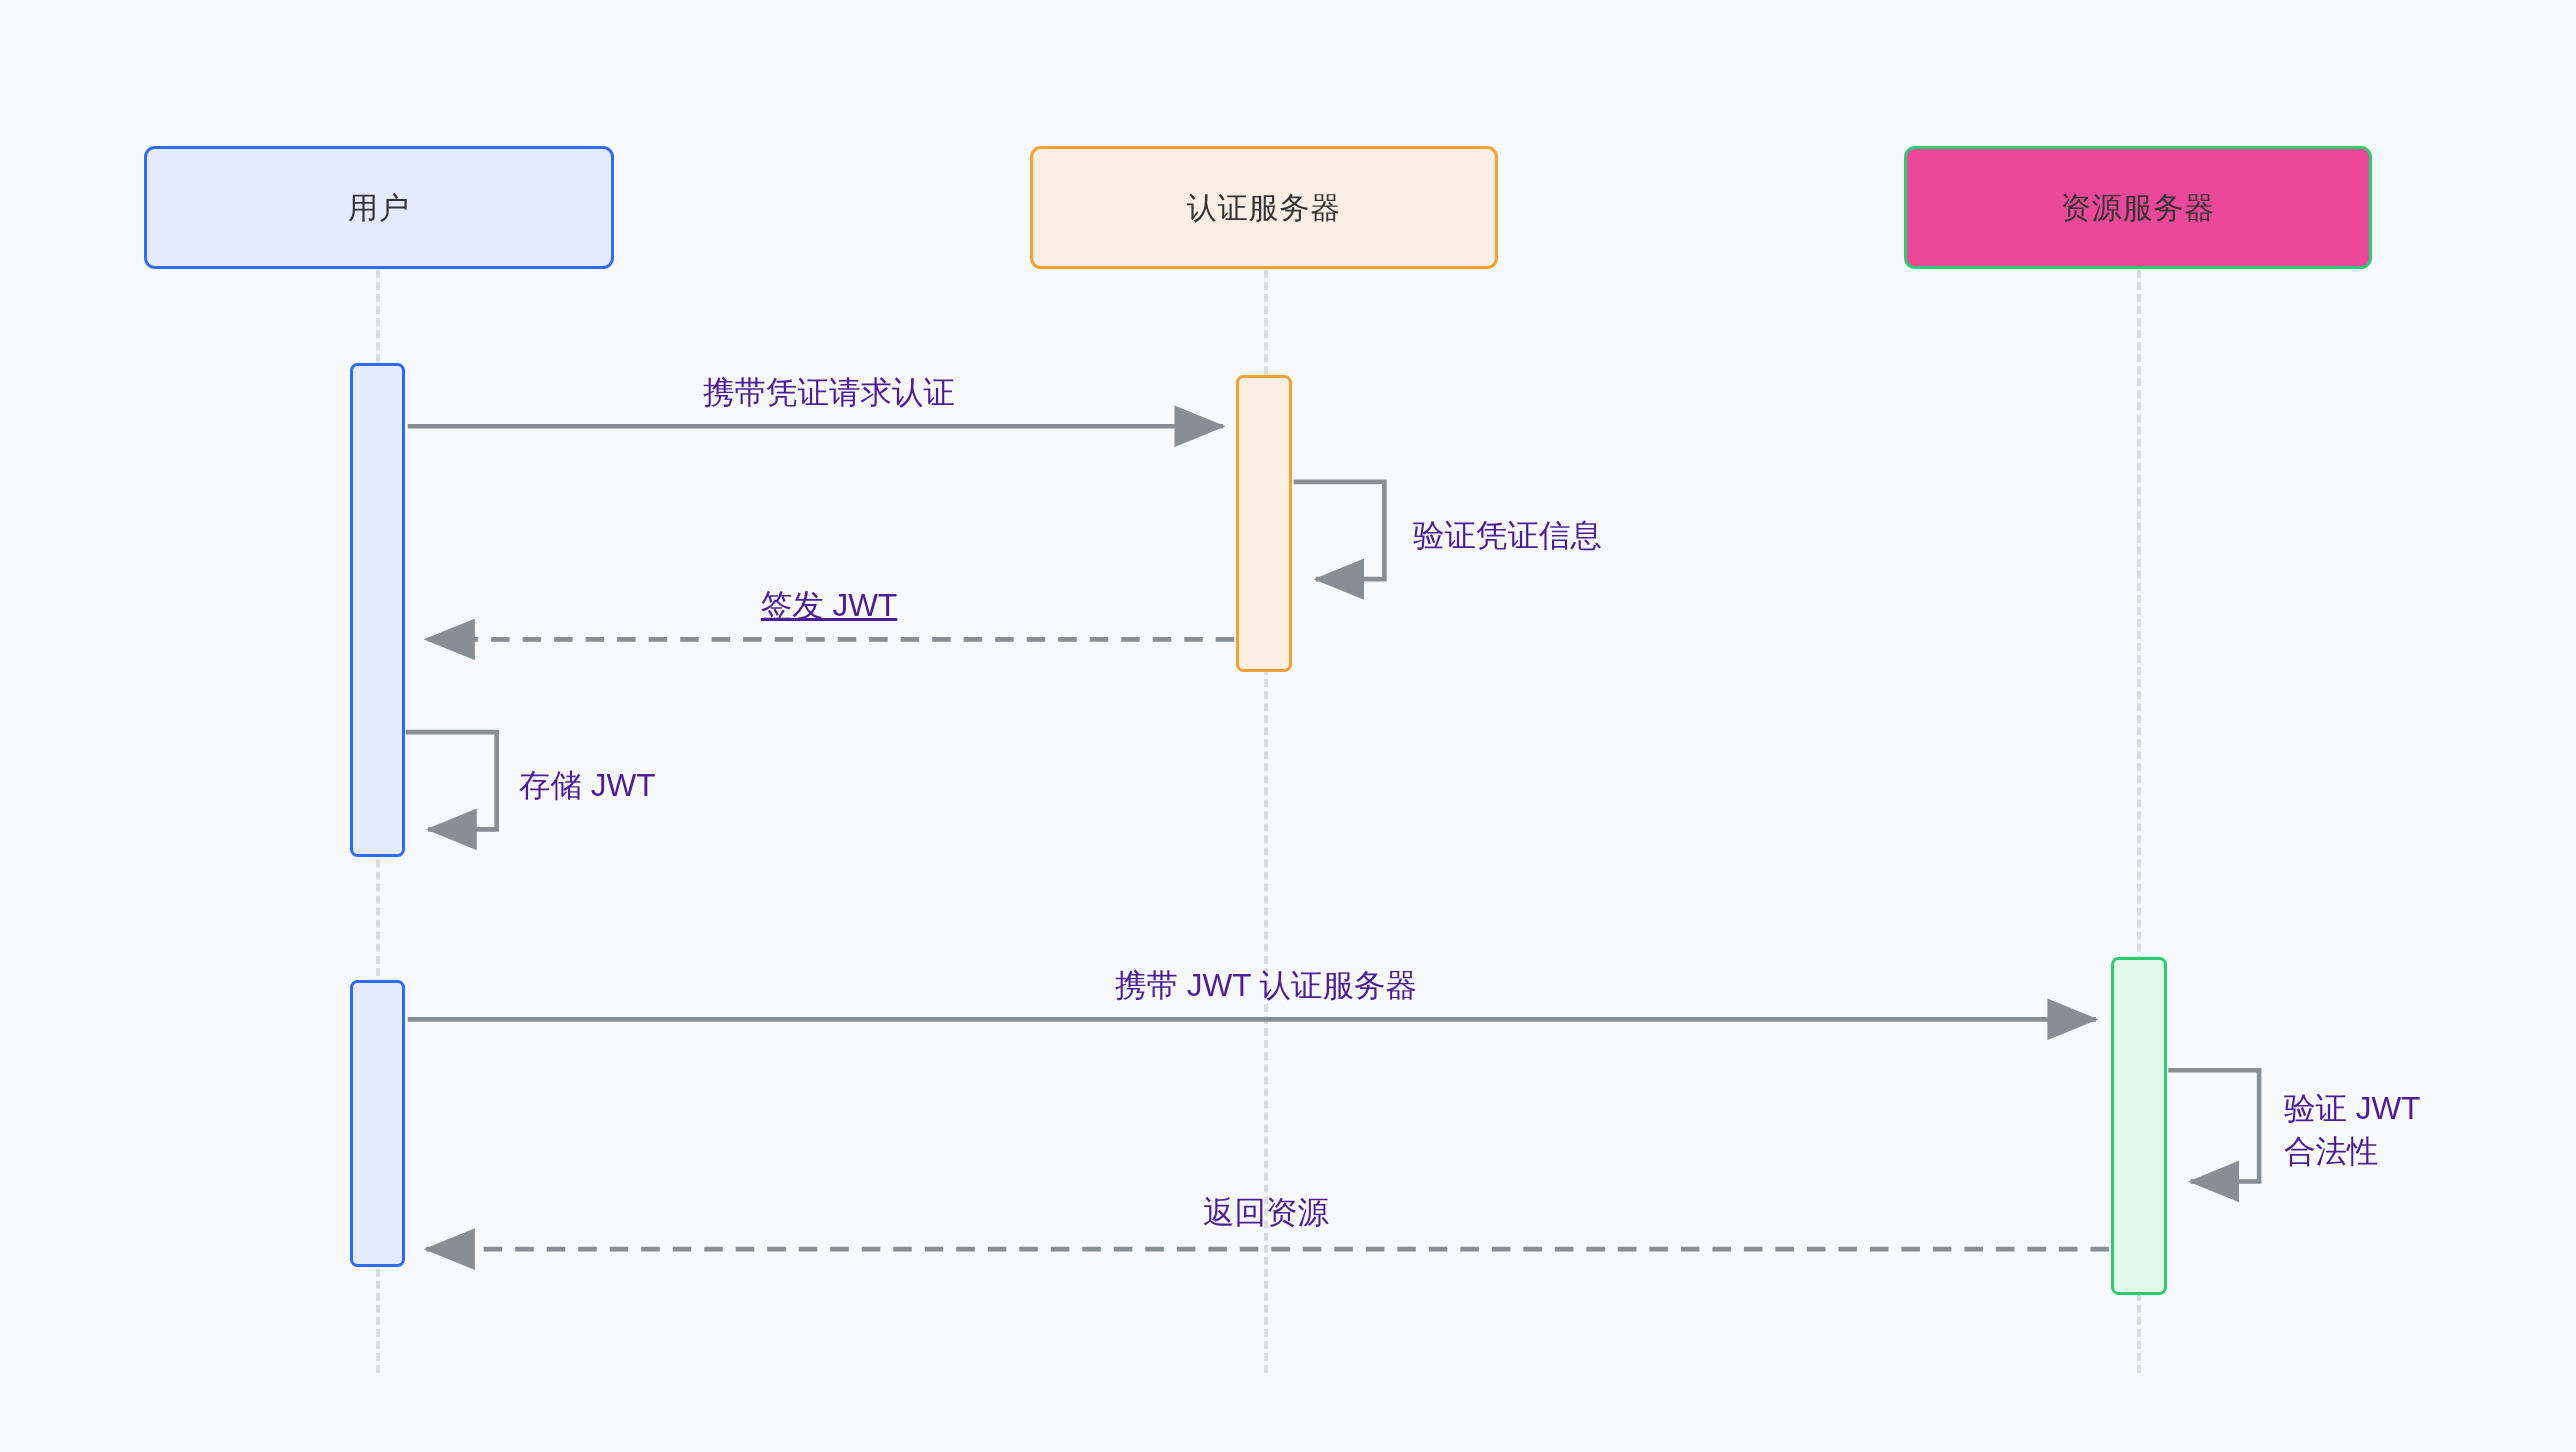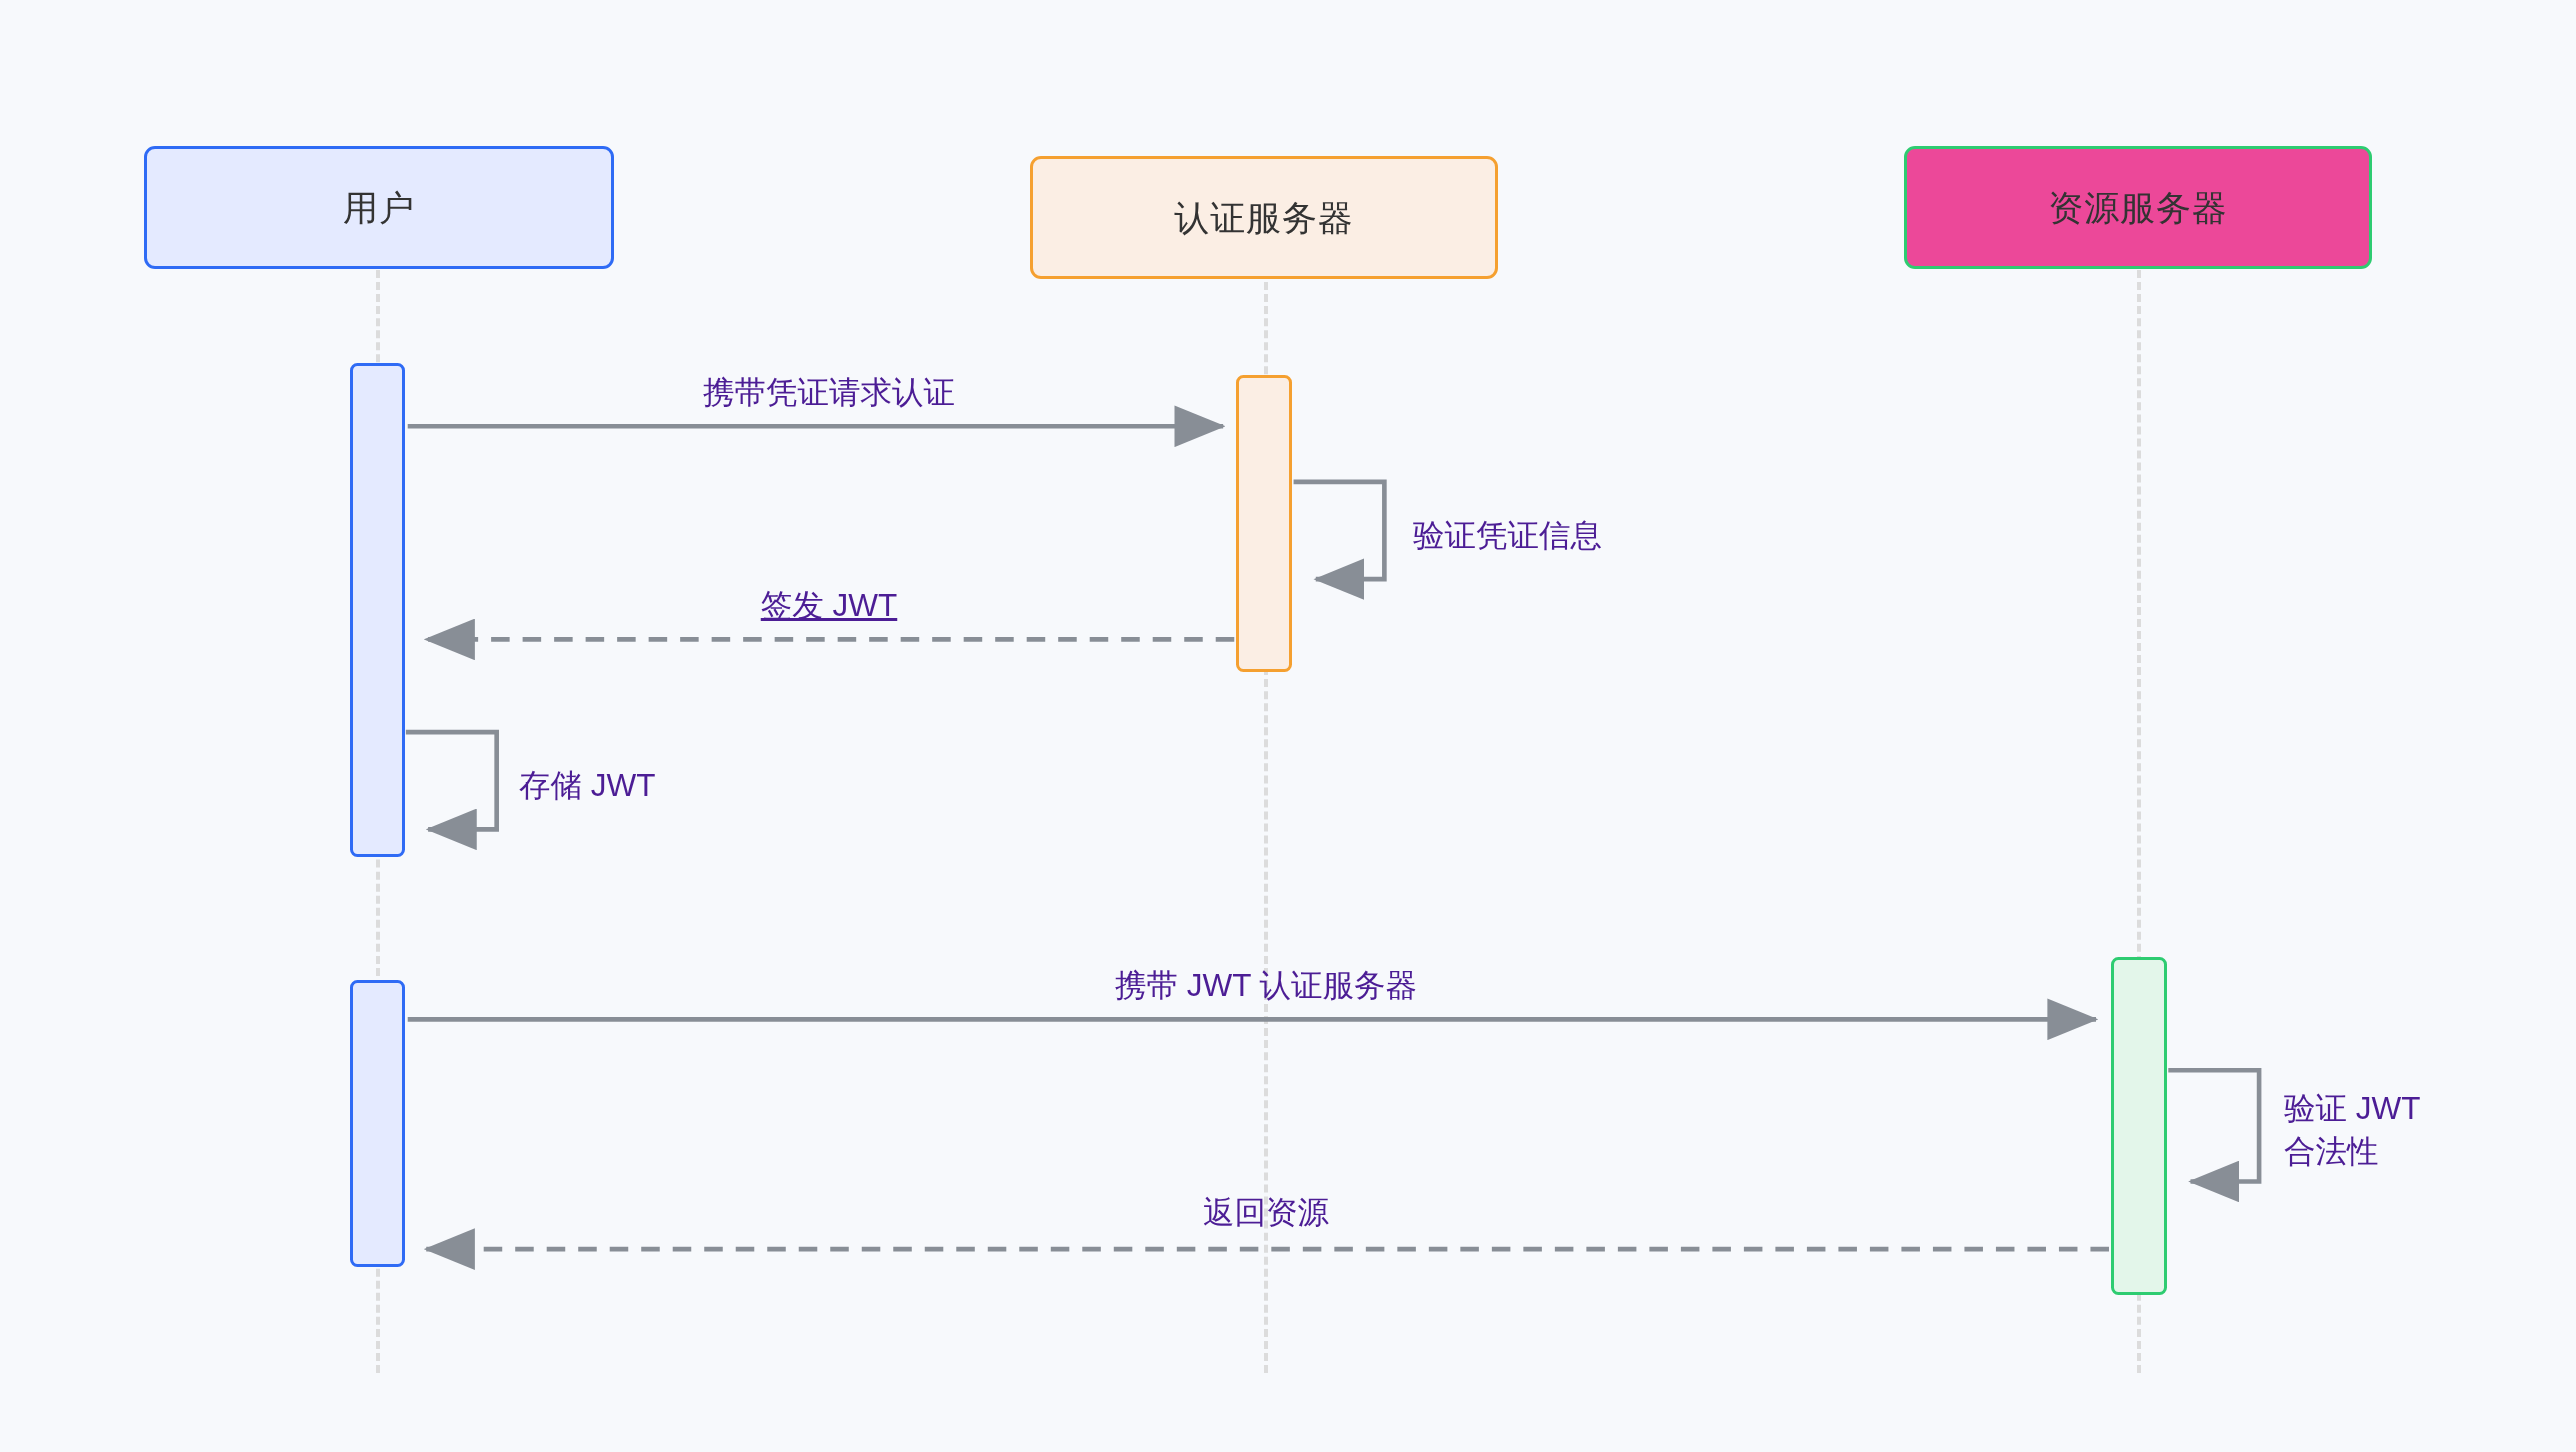--- a/index.html
+++ b/index.html
@@ -25,21 +25,21 @@
     box-sizing: border-box;
     border-radius: 11px;
     border-width: 3.7px;
     border-style: solid;
     display: flex;
     align-items: center;
     justify-content: center;
     text-align: center;
   }
   .participant-label {
-    font-size: 35px;
+    font-size: 30px;
     color: #333333;
     letter-spacing: 0.9px;
     line-height: 1.2;
   }
   
   .lifeline {
     position: absolute;
     width: 0;
     border-left: 4.6px dashed #dcdcdc;
   }
@@ -82,21 +82,21 @@
 <div id="canvas">
 
   <div class="lifeline" style="left:376px; top:270px; height:1103px;"></div>
   <div class="lifeline" style="left:1264px; top:270px; height:1103px;"></div>
   <div class="lifeline" style="left:2137px; top:270px; height:1103px;"></div>
 
   <div class="participant" style="left:144px; top:146px; width:470px; height:123px; border-color:#2f6bf5; background:#e4eaff;">
     <span class="participant-label">用户</span>
   </div>
 
-  <div class="participant" style="left:1030px; top:146px; width:468px; height:123px; border-color:#f5a030; background:#fbeee4;margin-top:10px;">
+  <div class="participant" style="left:1030px; top:146px; width:468px; height:123px; border-color:#f5a030; background:#fbeee4;">
     <span class="participant-label">认证服务器</span>
   </div>
 
   <div class="participant" style="left:1904px; top:146px; width:468px; height:123px; border-color:#2ecc71; background:#ec4899;">
     <span class="participant-label">资源服务器</span>
   </div>
 
   <div class="activation" style="left:350px; top:363px; width:55px; height:494px; border-color:#2f6bf5; background:#e4eaff;"></div>
   <div class="activation" style="left:1236px; top:375px; width:56px; height:297px; border-color:#f5a030; background:#fbeee4;"></div>
   <div class="activation" style="left:350px; top:980px; width:55px; height:287px; border-color:#2f6bf5; background:#e4eaff;"></div>

